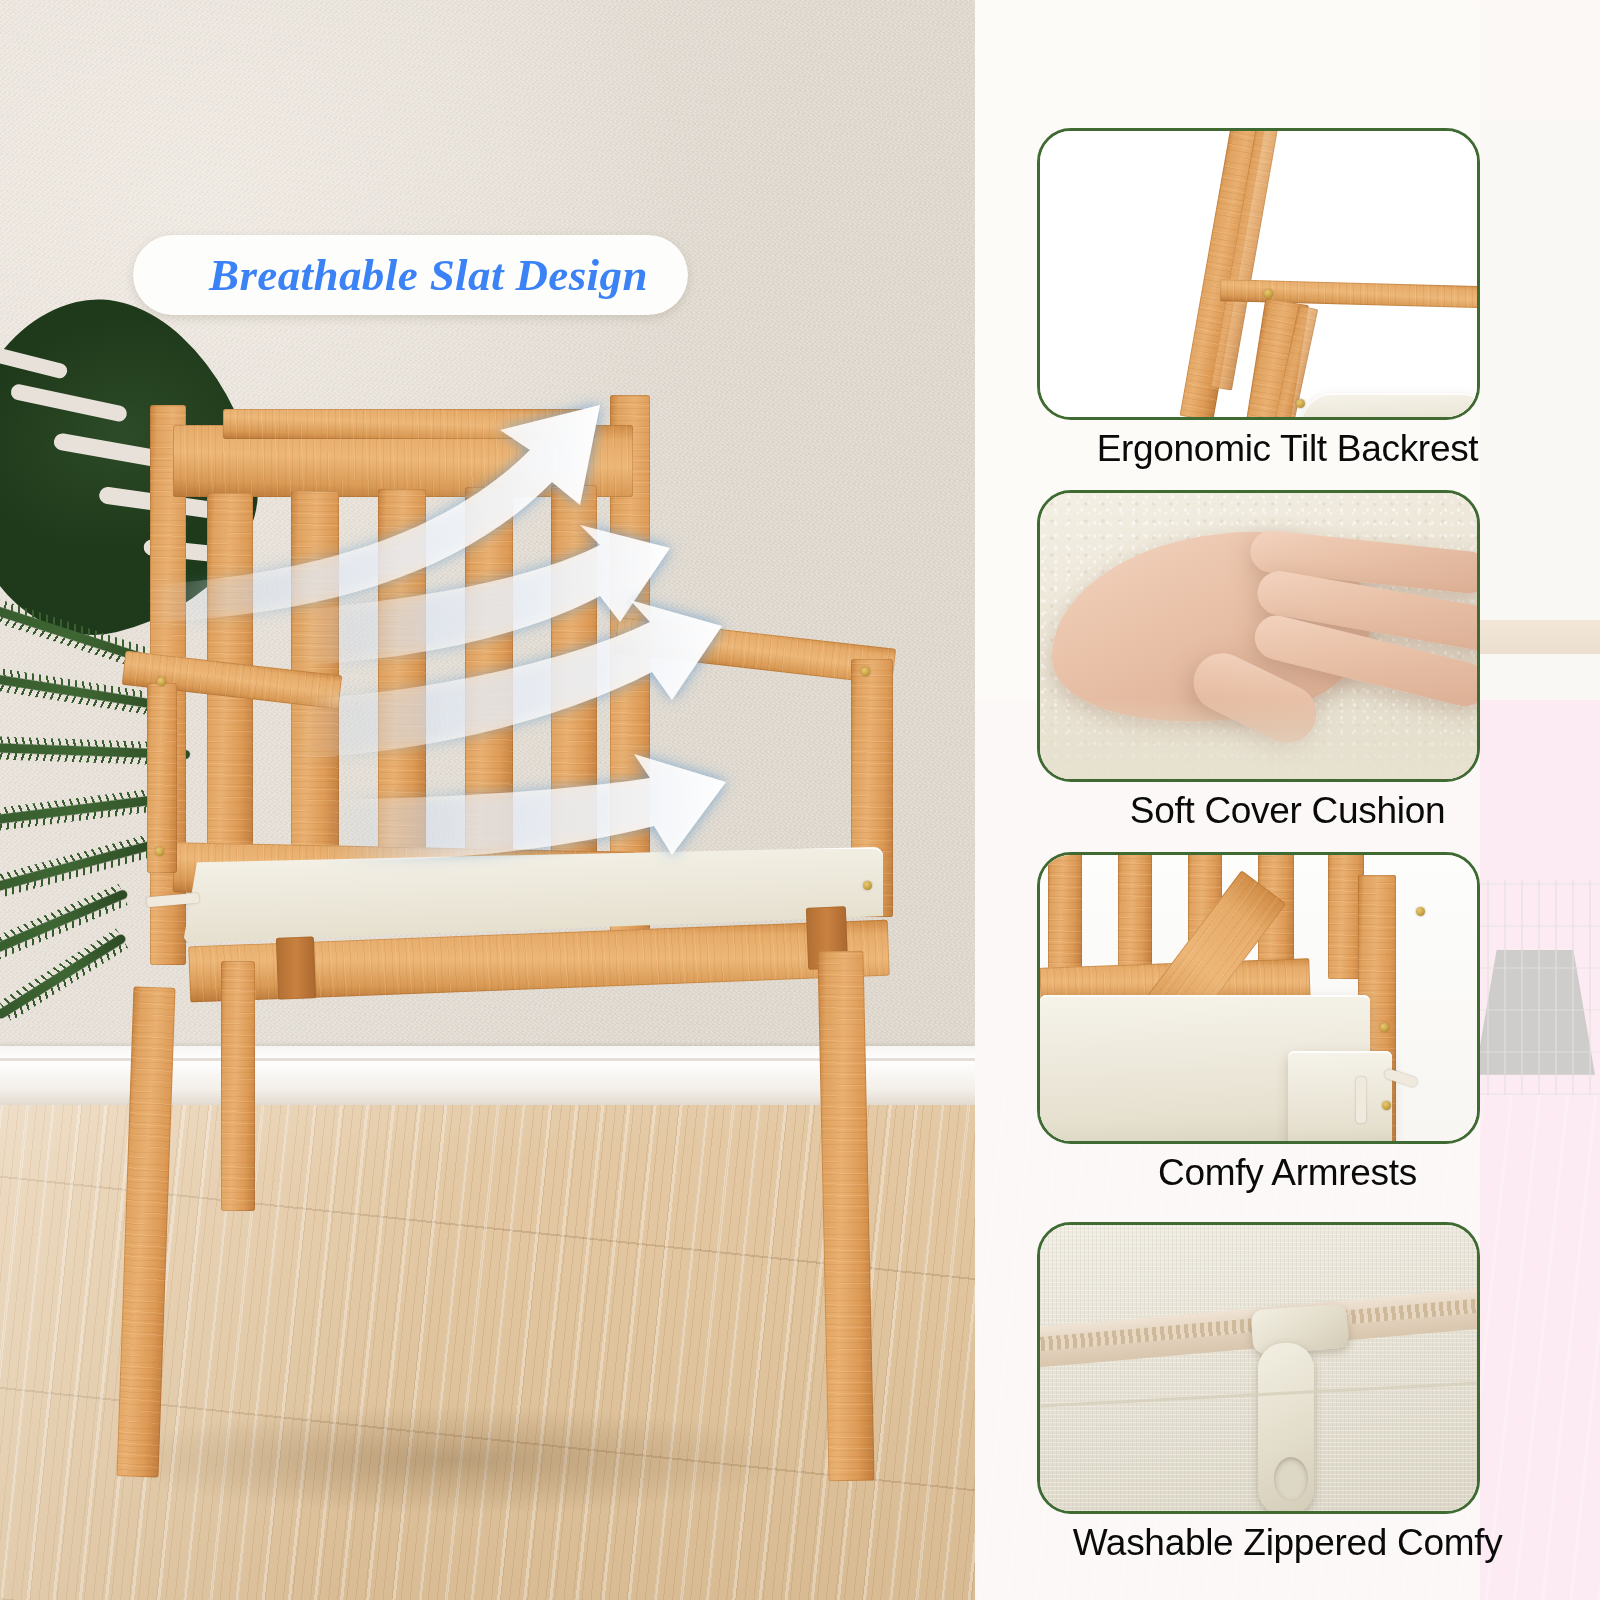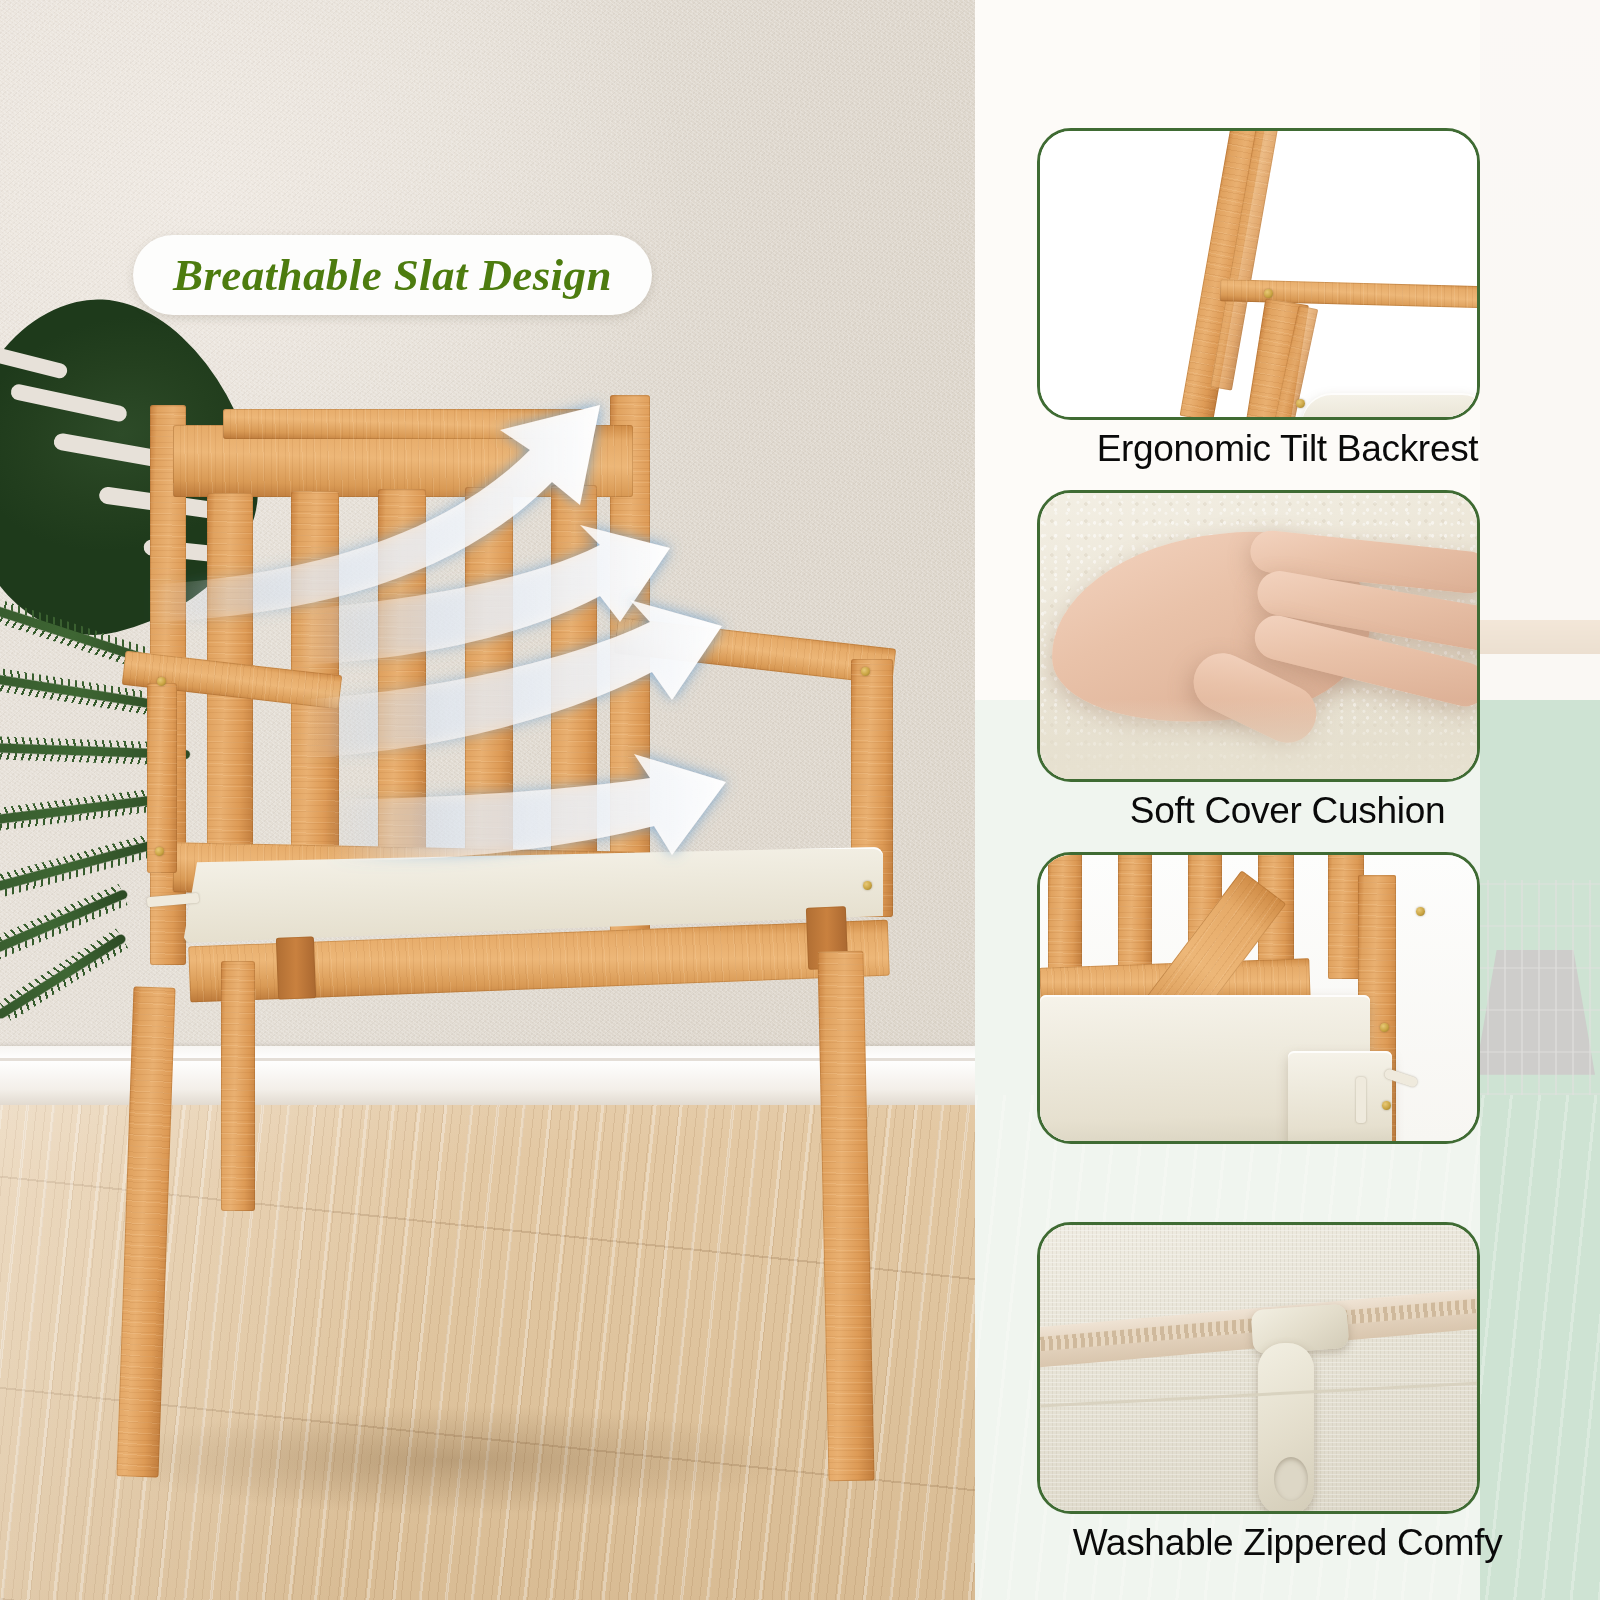--- a/index.html
+++ b/index.html
@@ -68,33 +68,33 @@
   .shadow-floor{position:absolute;border-radius:50%;background:radial-gradient(ellipse at 50% 50%, rgba(120,92,58,.34) 0%, rgba(120,92,58,0) 70%);}
 
   
   .flow{position:absolute;left:0;top:0;width:975px;height:1600px;pointer-events:none;}
 
   
   .pill{position:absolute;left:133px;top:235px;height:80px;padding:0 40px;
     display:flex;align-items:center;border-radius:44px;
     background:#fdfdfc;box-shadow:0 3px 10px rgba(120,108,92,.22);}
   .pill span{font-family:"Liberation Serif",serif;font-style:italic;font-weight:700;
-    font-size:45px;color:#4d7c0f;letter-spacing:.4px;white-space:nowrap;}
+    font-size:45px;color:#3b82f6;letter-spacing:.4px;white-space:nowrap;margin-left:36px;}
 
   
   .title{position:absolute;left:0;top:6px;width:1600px;text-align:center;z-index:40;}
   .title span{font-family:"Liberation Serif",serif;font-weight:700;font-size:80px;
     color:#0b0b0b;letter-spacing:-.5px;transform:scaleX(.96);display:inline-block;
     text-shadow:
       -5px 0 0 #fff, 5px 0 0 #fff, 0 -5px 0 #fff, 0 5px 0 #fff,
       -4px -4px 0 #fff, 4px -4px 0 #fff, -4px 4px 0 #fff, 4px 4px 0 #fff,
       -6px 0 1px #fff, 6px 0 1px #fff, 0 6px 1px #fff, 0 -6px 1px #fff;}
 
   
-  .right{position:absolute;left:975px;top:0;width:625px;height:1600px;overflow:hidden;background:#15803d;}
+  .right{position:absolute;left:975px;top:0;width:625px;height:1600px;overflow:hidden;background:#f9a8d4;}
   .bg-photo{position:absolute;inset:0;}
   .bgp{position:absolute;}
   .veil{position:absolute;inset:0;background:rgba(252,251,249,.80);}
   .veil2{position:absolute;left:0;top:0;width:505px;height:1600px;background:rgba(253,252,250,.72);}
 
   .card{position:absolute;left:62px;width:443px;border:3px solid #3f6b33;border-radius:34px;
     overflow:hidden;background:#fff;box-sizing:border-box;}
   .card-inner{position:absolute;inset:0;overflow:hidden;}
   .caption{position:absolute;left:0;width:625px;text-align:center;color:#0a0a0a;
     font-family:"Liberation Sans",sans-serif;font-size:37px;letter-spacing:-.3px;white-space:nowrap;}
@@ -295,20 +295,21 @@
         <div class="wd grain" style="position:absolute;left:318px;top:20px;width:38px;height:272px;border-radius:2px;"></div>
         <div class="cushion" style="left:0px;top:140px;width:330px;height:152px;border-radius:6px;"></div>
         <div class="cushion" style="left:248px;top:196px;width:104px;height:96px;border-radius:6px;"></div>
         <div class="tie" style="left:316px;top:222px;width:10px;height:46px;"></div>
         <div class="tie" style="left:344px;top:218px;width:34px;height:10px;border-radius:8px;transform:rotate(18deg);"></div>
         <div class="screw" style="position:absolute;left:376px;top:52px;"></div>
         <div class="screw" style="position:absolute;left:340px;top:168px;"></div>
         <div class="screw" style="position:absolute;left:342px;top:246px;"></div>
       </div>
     </div>
+    <div class="caption" style="top:1152px;">Comfy Armrests</div>
 
     <div class="card" style="top:1222px;height:292px;">
       <div class="card-inner">
         <div class="c4-bg"></div>
         <div class="weave"></div>
         <div class="zip-tape" style="left:-20px;top:82px;width:500px;height:40px;transform:rotate(-5deg);"></div>
         <div class="zip-teeth" style="left:-20px;top:92px;width:500px;height:14px;transform:rotate(-5deg);"></div>
         <div class="zip-pull" style="left:212px;top:82px;width:96px;height:44px;transform:rotate(-4deg);"></div>
         <div class="zip-pull" style="left:218px;top:118px;width:56px;height:172px;border-radius:26px;"></div>
         <div style="position:absolute;left:234px;top:232px;width:34px;height:44px;border-radius:50%;background:#ddd7c6;box-shadow:inset 0 2px 5px rgba(130,118,96,.5);"></div>

